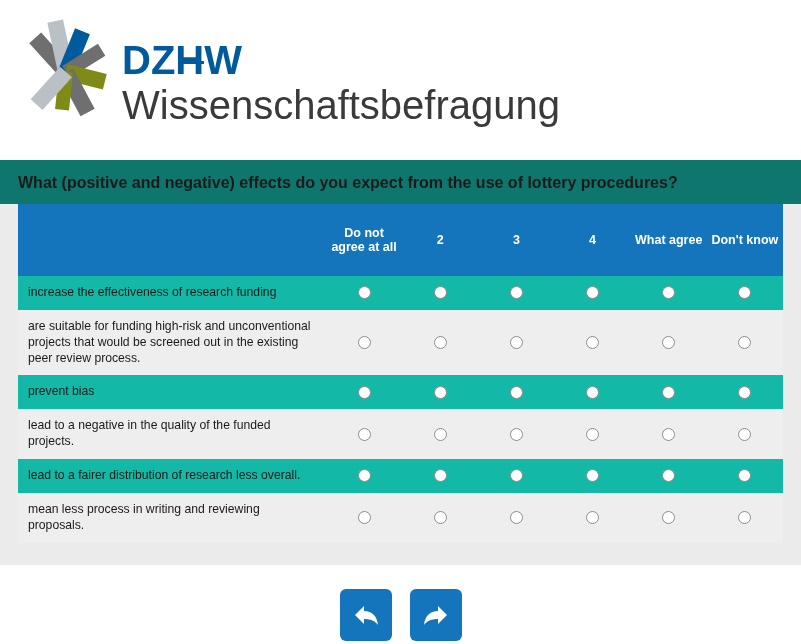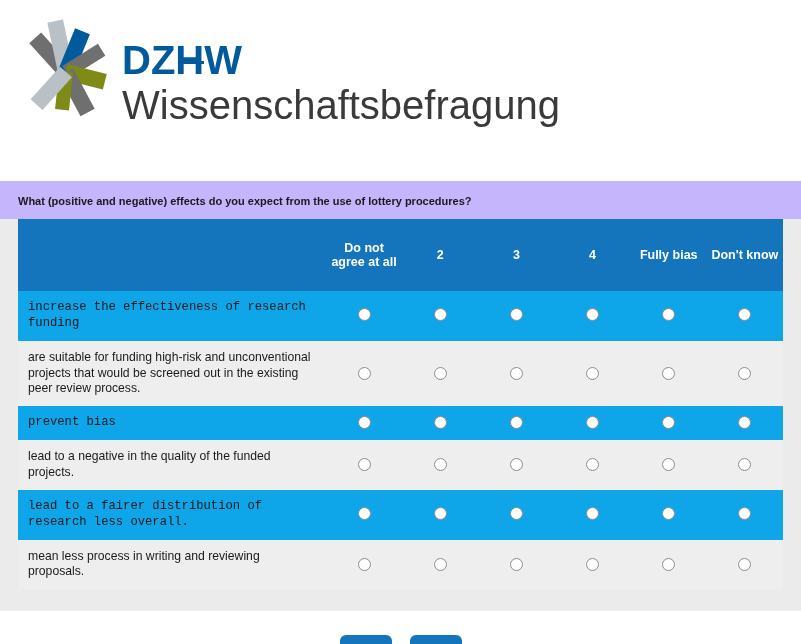--- a/index.html
+++ b/index.html
@@ -16,21 +16,21 @@
   }
   .page {
     position: relative;
     width: 801px;
     height: 644px;
   }
 
   
   .header {
     position: relative;
-    height: 181px;
+    height: 160px;
     padding: 10px 0 0 12px;
     box-sizing: border-box;
   }
   .logo-wrap {
     position: relative;
     display: flex;
     align-items: flex-start;
   }
   .logo-mark {
     position: relative;
@@ -70,23 +70,23 @@
   }
   .logo-sub {
     font-size: 40px;
     color: #3a3a3a;
     margin-top: 5px;
     letter-spacing: 0px;
   }
 
   
   .question-band {
-    background: #c4b5fd;
+    background: #0f766e;
     padding: 14px 12px 12px 18px;
-    font-size: 11px;
+    font-size: 16px;
     font-weight: bold;
     color: #1a1a1a;
   }
 
   
   .matrix-wrap {
     background: #ebebeb;
     padding: 0 18px 22px 18px;
   }
   table.matrix {
@@ -118,21 +118,21 @@
     line-height: 1.3;
   }
   table.matrix tbody td.item-cell {
     padding-left: 10px;
     padding-right: 14px;
     text-align: left;
   }
   table.matrix tbody td.opt-cell {
     text-align: center;
   }
-  tr.row-odd td { background: #0ea5e9; font-family: Liberation Mono, monospace; }
+  tr.row-odd td { background: #14b8a6; }
   tr.row-even td { background: #eeeeee; }
 
   .radio {
     display: inline-block;
     width: 13px;
     height: 13px;
     border: 1px solid #8d8d8d;
     border-radius: 50%;
     background: #ffffff;
     vertical-align: middle;
@@ -190,21 +190,21 @@
 
   <div class="matrix-wrap">
     <table class="matrix">
       <thead>
         <tr>
           <th class="item-head"></th>
           <th>Do not agree at all</th>
           <th>2</th>
           <th>3</th>
           <th>4</th>
-          <th>Fully bias</th>
+          <th>What agree</th>
           <th>Don't know</th>
         </tr>
       </thead>
       <tbody>
         <tr class="row-odd">
           <td class="item-cell">increase the effectiveness of research funding</td>
           <td class="opt-cell"><span class="radio"></span></td>
           <td class="opt-cell"><span class="radio"></span></td>
           <td class="opt-cell"><span class="radio"></span></td>
           <td class="opt-cell"><span class="radio"></span></td>

